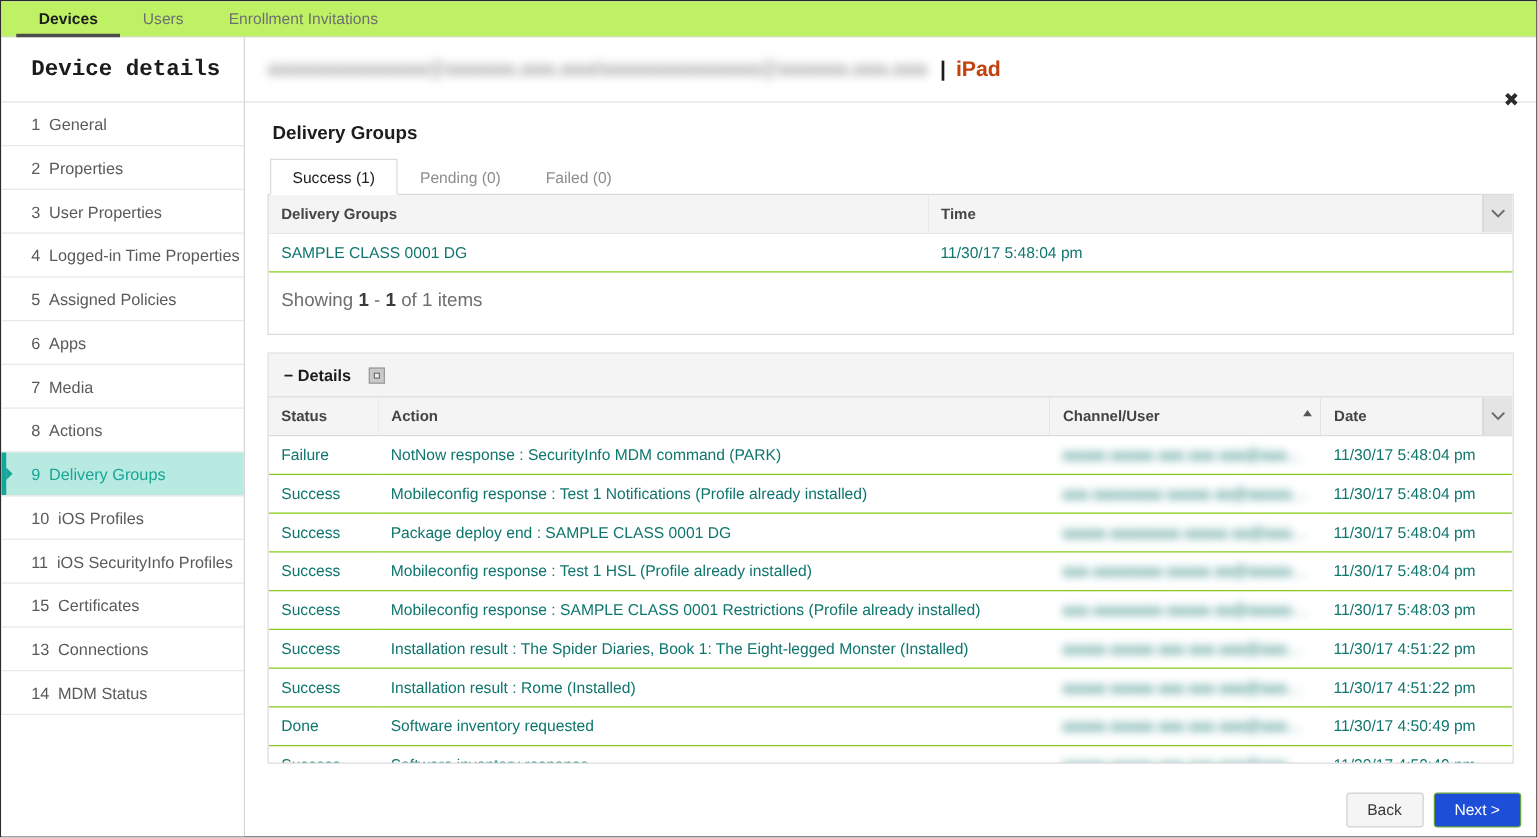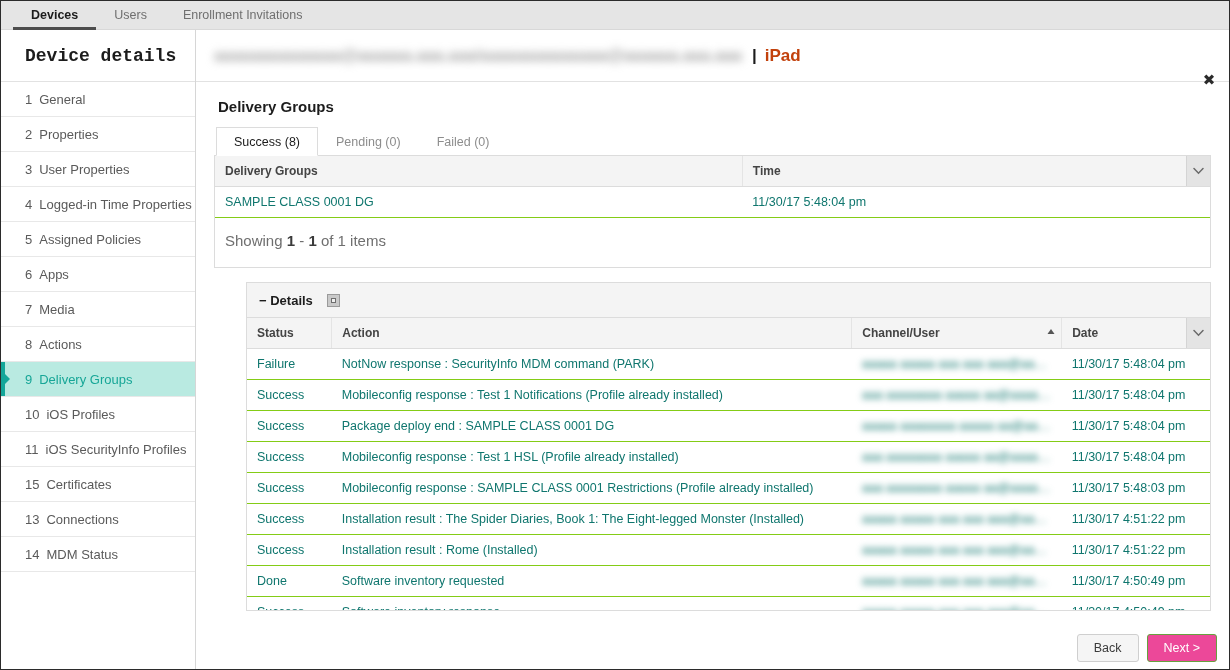--- a/index.html
+++ b/index.html
@@ -16,21 +16,21 @@
     position: relative;
     width: 1230px; height: 670px;
     background: #ffffff;
     border: 1px solid #2b2b2b;
     overflow: hidden;
   }
 
   
   #topbar {
     height: 29px;
-    background: #e5e5e5;
+    background: #bef264;
     border-bottom: 1px solid #d8d8d8;
     display: flex;
     align-items: stretch;
     padding-left: 12px;
   }
   .toptab {
     display: flex; align-items: center;
     padding: 0 18px;
     font-size: 12.5px;
     color: #6f6f6f;
@@ -260,21 +260,20 @@
     font-size: 15px;
     color: #6f6f6f;
     padding: 14px 10px 18px 10px;
   }
   #dg-showing b { color: #3b3b3b; }
 
   
   #details-panel {
     margin-top: 14px;
     border: 1px solid #dcdcdc;
-    margin-left: 32px;
   }
   #details-head {
     background: #f4f4f4;
     height: 35px;
     display: flex;
     align-items: center;
     padding-left: 12px;
     border-bottom: 1px solid #dcdcdc;
   }
   #details-collapse {
@@ -324,21 +323,21 @@
     font-size: 12.5px;
     padding: 6px 16px;
     border-radius: 3px;
     cursor: pointer;
     border: 1px solid #cfcfcf;
     background: #f5f5f5;
     color: #3b3b3b;
     white-space: nowrap;
   }
   .btn.primary {
-    background: #ec4899;
+    background: #1d4ed8;
     border-color: #67a03f;
     color: #ffffff;
   }
 </style>
 </head>
 <body>
 
 <div id="app">
 
   <div id="topbar">
@@ -419,21 +418,21 @@
         <span id="name-sep">|</span>
         <span id="device-type">iPad</span>
       </div>
       <div id="close-btn">✖</div>
 
       <div id="content">
 
         <h2 class="section-title">Delivery Groups</h2>
 
         <div class="subtabs" id="dg-subtabs">
-            <div class="subtab active">Success (8)</div>
+            <div class="subtab active">Success (1)</div>
             <div class="subtab">Pending (0)</div>
             <div class="subtab">Failed (0)</div>
           </div>
 
         <div id="dg-table-wrap">
           <table class="grid">
             <colgroup>
                 <col style="width:53%">
                 <col style="width:47%">
               </colgroup>

